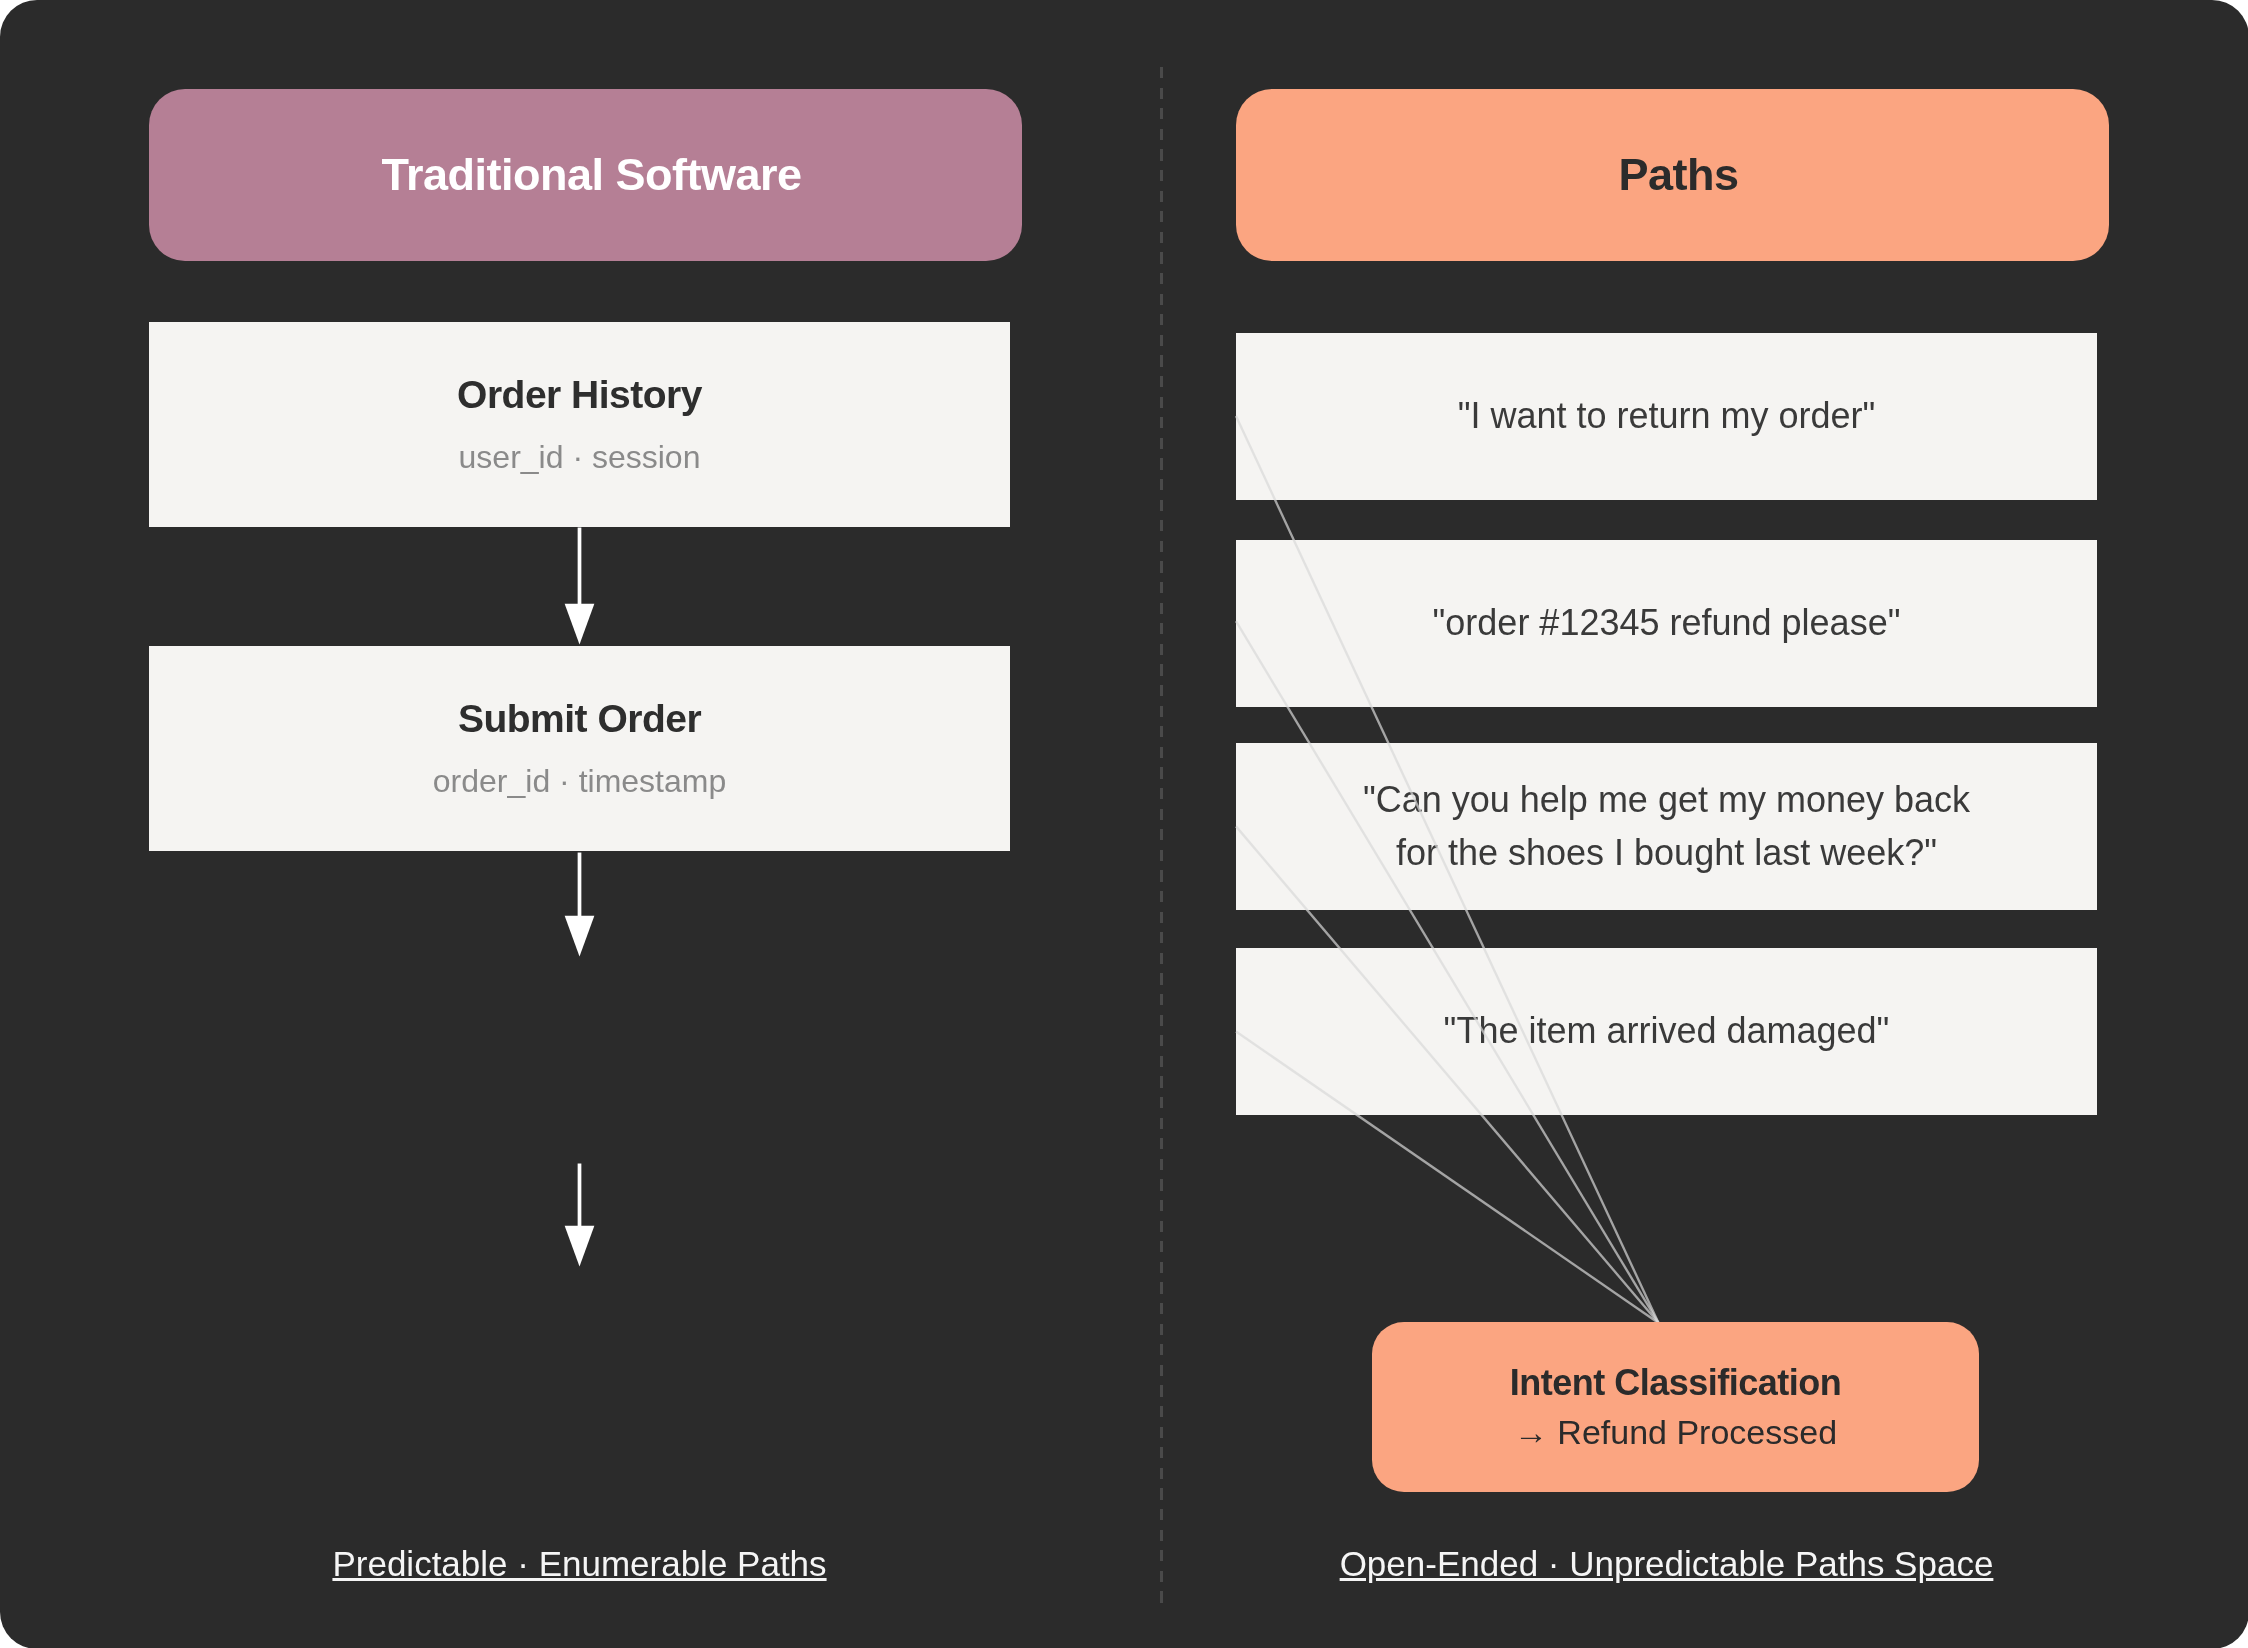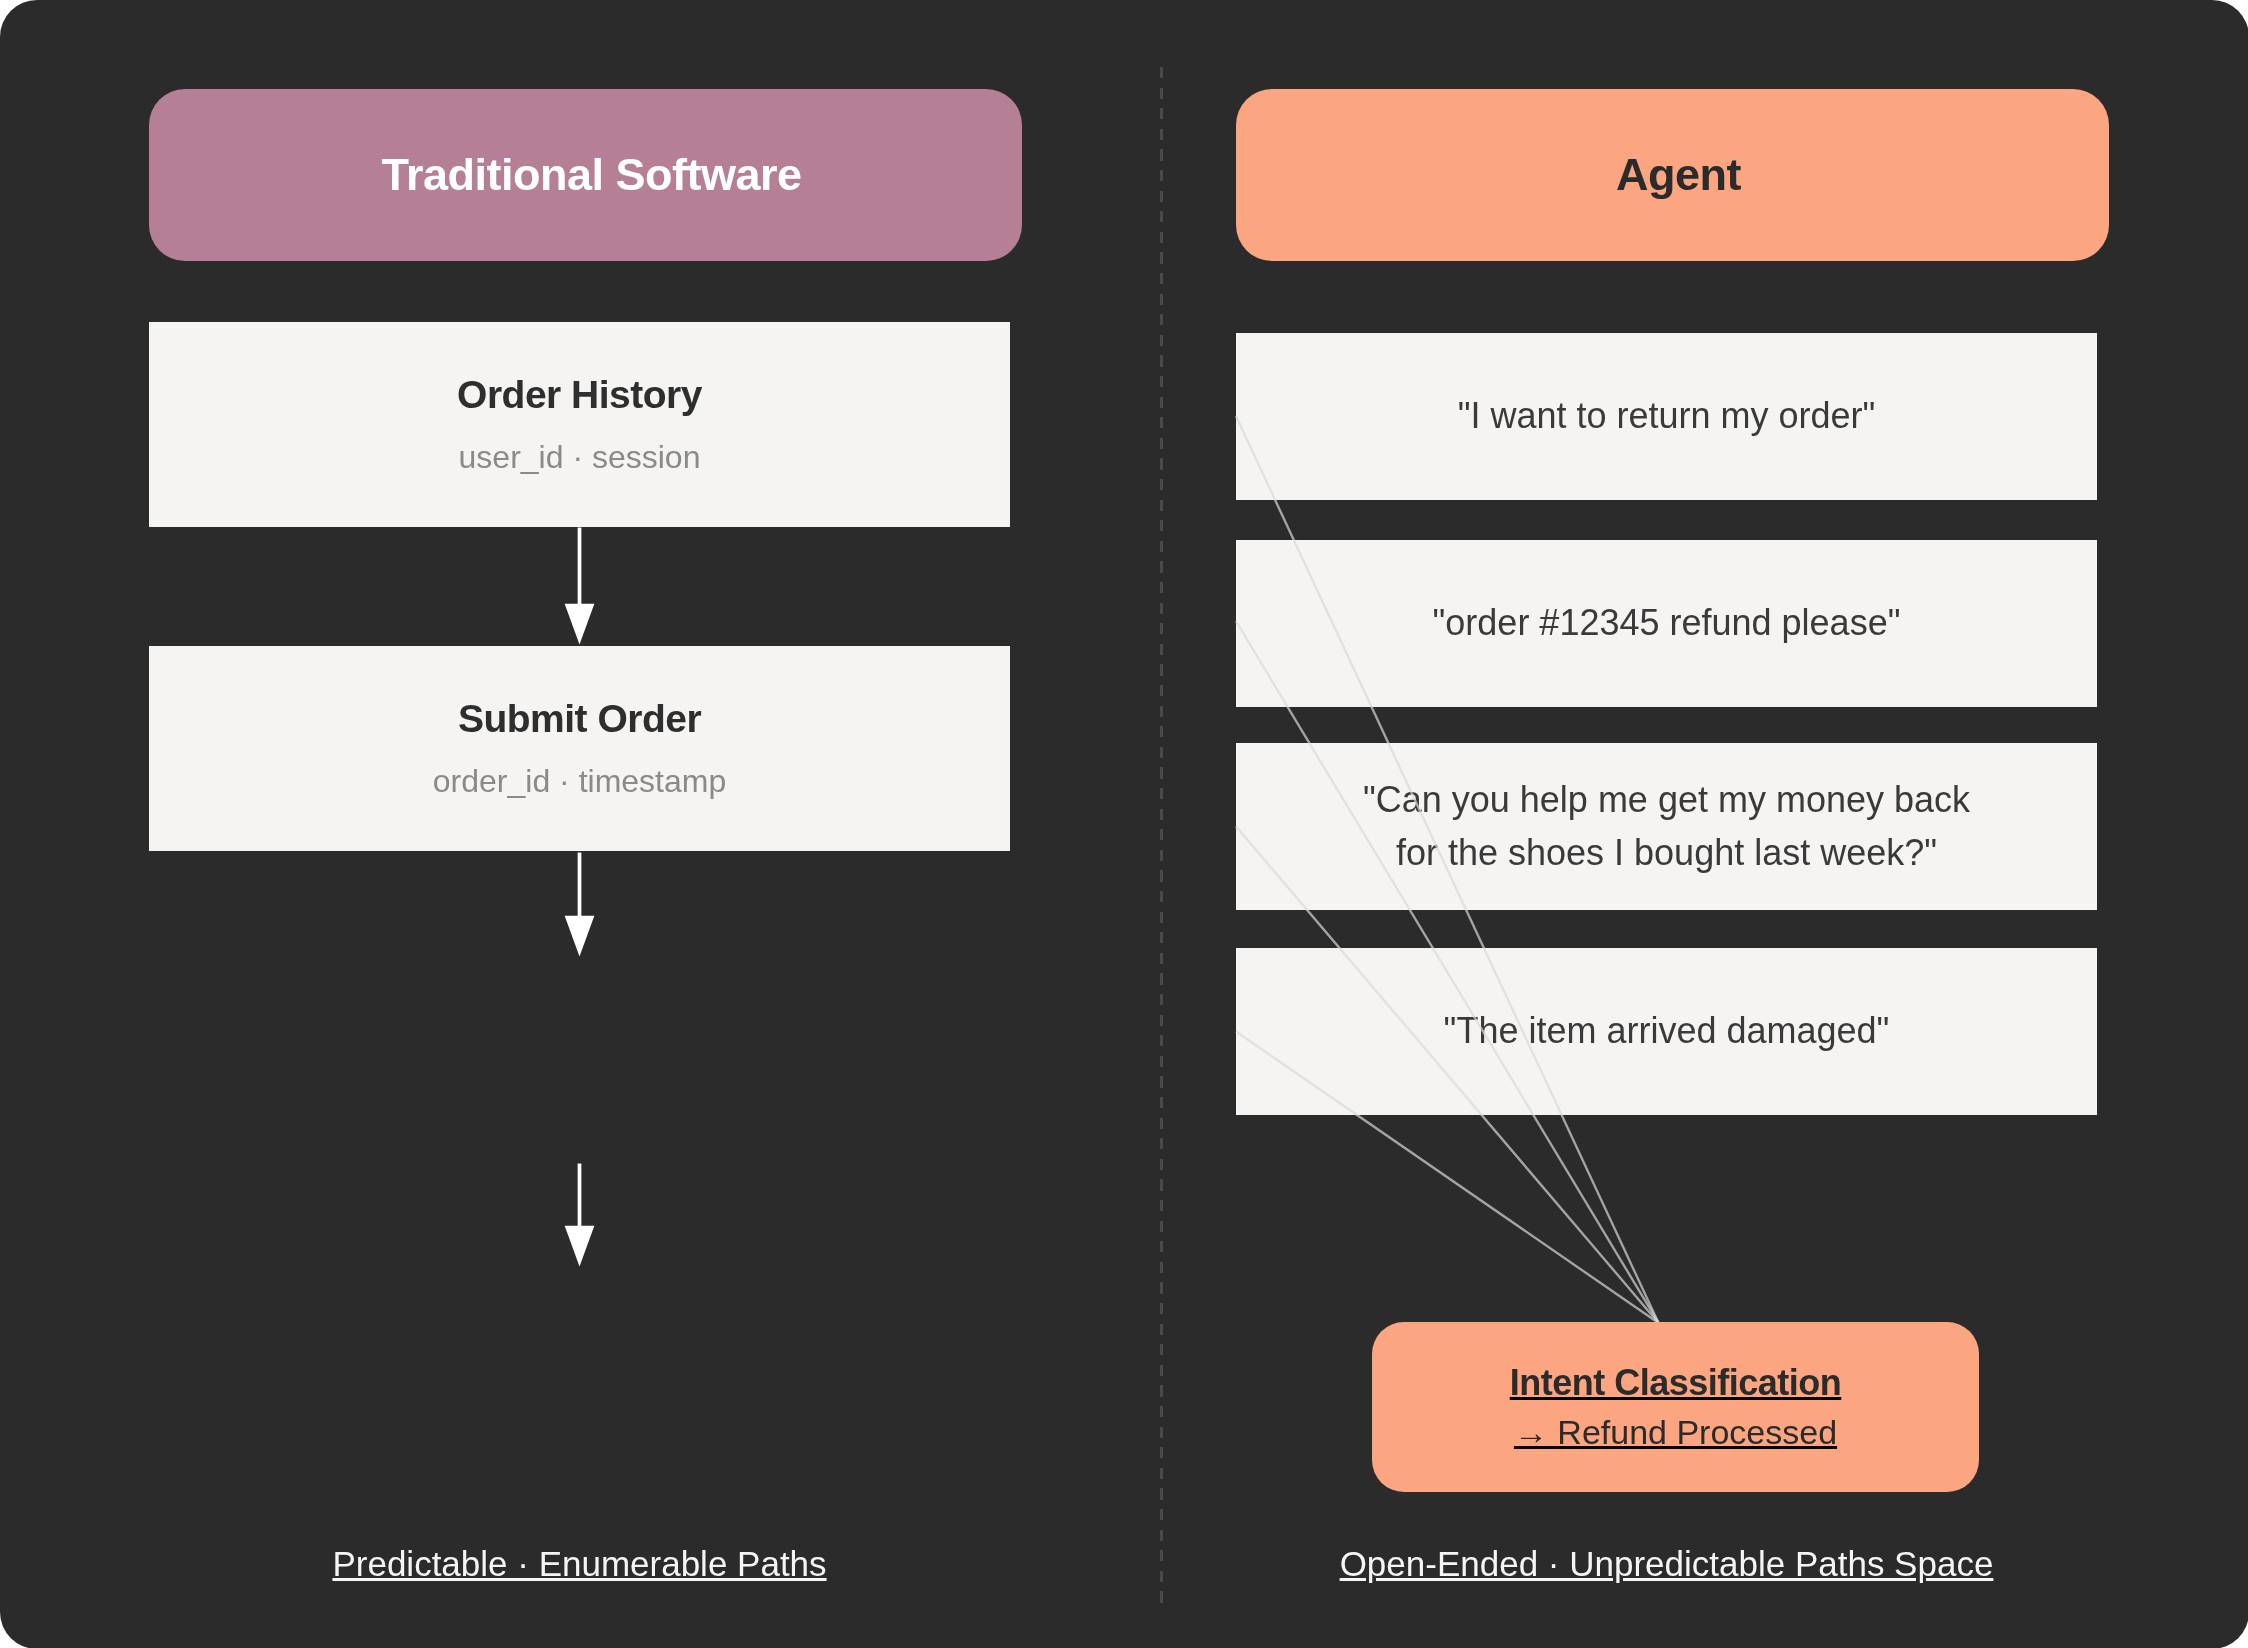--- a/index.html
+++ b/index.html
@@ -27,21 +27,21 @@
   .step-title{font-size:39px;font-weight:bold;color:var(--title-text);letter-spacing:-0.5px;}
   .step-sub{font-size:32px;color:var(--subtitle-text);}
   .quote-box{position:absolute;left:1236px;width:861px;height:167px;background:var(--card-bg);
              display:flex;align-items:center;justify-content:center;z-index:1;}
   .quote-text{font-size:36px;color:var(--quote-text);text-align:center;
               white-space:pre-line;line-height:1.45;}
   .connectors{position:absolute;left:0;top:0;z-index:2;pointer-events:none;}
   .flow-arrow{position:absolute;left:560px;width:39px;z-index:2;}
   .intent-box{position:absolute;left:1372px;top:1322px;width:607px;height:170px;
               background:var(--orange);border-radius:32px;display:flex;flex-direction:column;
-              align-items:center;justify-content:center;gap:9.4px;z-index:3;text-decoration:underline;}
+              align-items:center;justify-content:center;gap:9.4px;z-index:3;}
   .intent-title{font-size:36px;font-weight:bold;color:#2b2b2b;letter-spacing:-0.5px;}
   .intent-sub{font-size:34px;color:#2b2b2b;}
   .caption{position:absolute;width:861px;top:1544px;text-align:center;
            font-size:35px;color:var(--caption-text);z-index:1;text-decoration:underline;}
   .caption-left{left:149px;}
   .caption-right{left:1236px;}
 </style>
 </head>
 <body>
 
@@ -84,21 +84,21 @@
 
   <svg class="flow-arrow" style="top:1163px;" width="39" height="105" viewBox="0 0 42 112">
     <line x1="21" y1="0" x2="21" y2="69" stroke="#ffffff" stroke-width="4"></line>
     <polygon points="5,67 37,67 21,111" fill="#ffffff"></polygon>
   </svg>
 
 
   <div class="caption caption-left">Predictable · Enumerable Paths</div>
 
   <div class="pill pill-right">
-    <span class="pill-title">Agent</span>
+    <span class="pill-title">Paths</span>
   </div>
 
   <div class="quote-box" style="top:333px;">
     <span class="quote-text">"I want to return my order"</span>
   </div>
 
   <div class="quote-box" style="top:540px;">
     <span class="quote-text">"order #12345 refund please"</span>
   </div>
 

